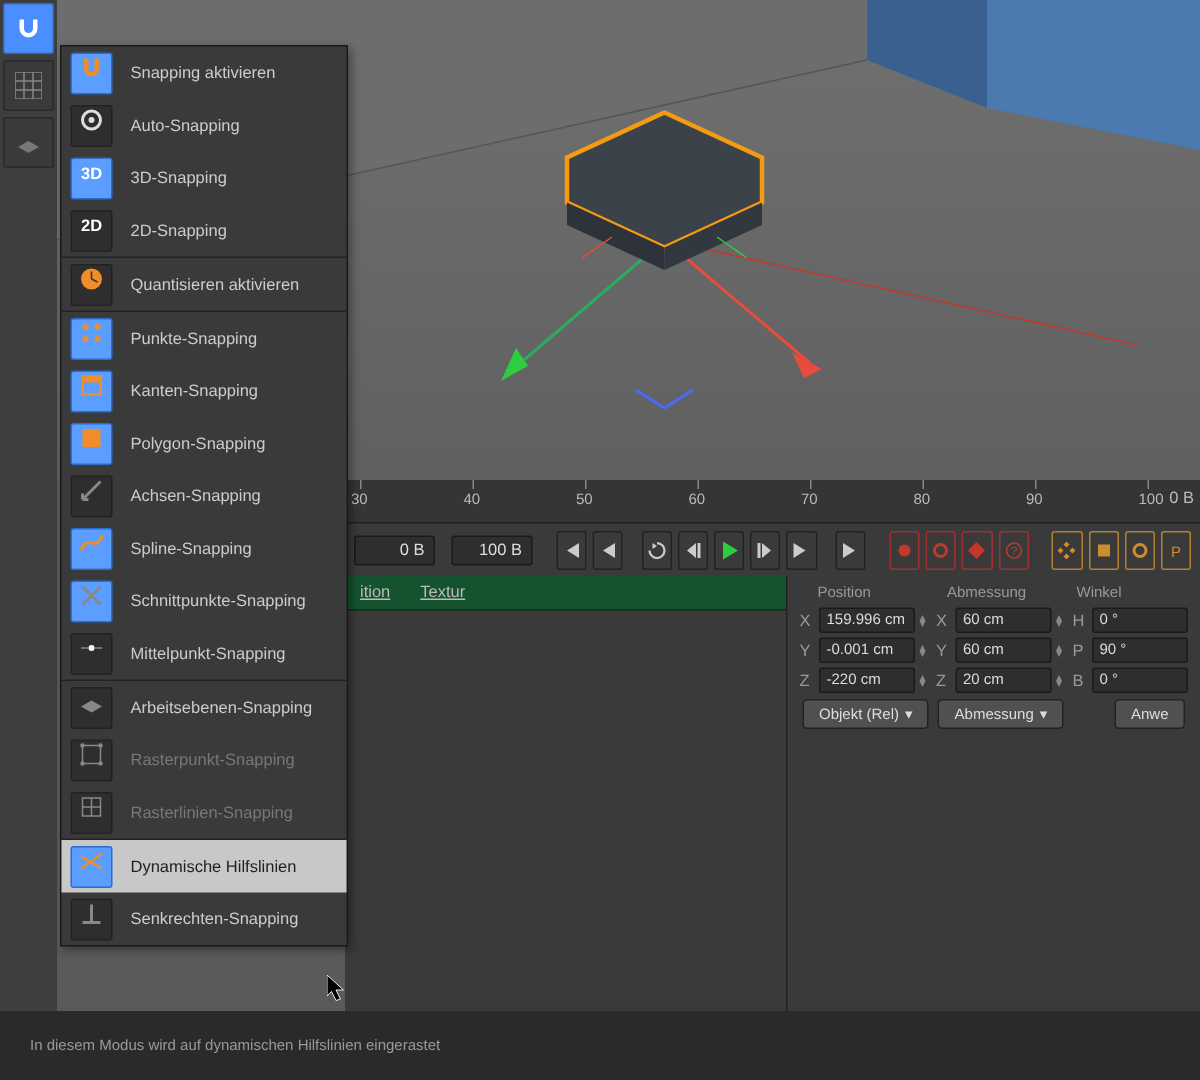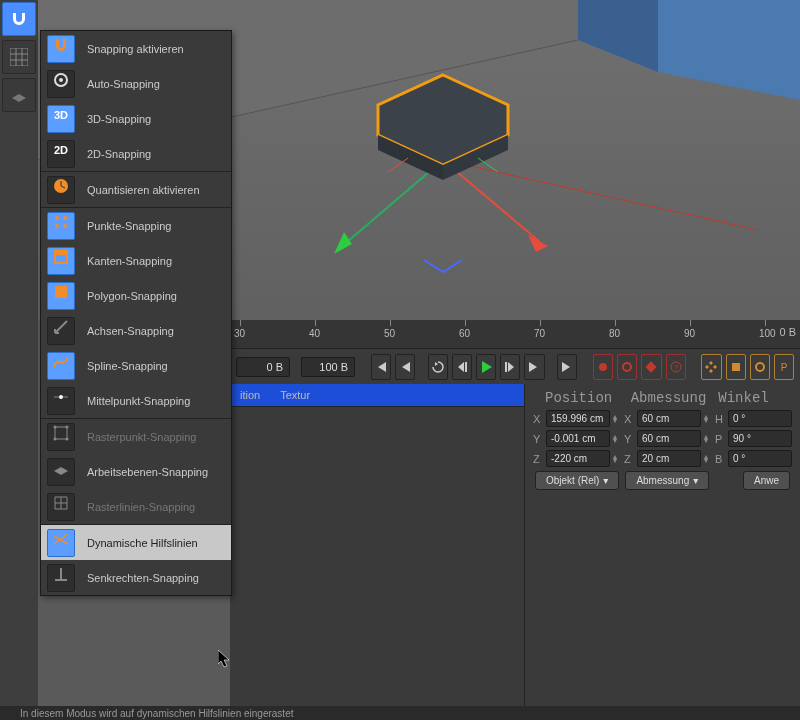--- a/index.html
+++ b/index.html
@@ -24,31 +24,31 @@
   .transport{height:36px;display:flex;align-items:center;gap:4px;padding:0 6px;}
   .trbtn{width:24px;height:24px;border:1px solid #222;border-radius:2px;background:#3a3a3a;display:flex;align-items:center;justify-content:center;font-size:10px;cursor:pointer;}
   .trbtn svg{display:block;}
   .trbtn.play{color:#2ecc40;}
   .trbtn.red{border-color:#a03030;}
   .trbtn.gold{border-color:#b08030;}
   .field{background:#2e2e2e;border:1px solid #1a1a1a;border-radius:2px;padding:3px 6px;color:#ddd;min-width:40px;text-align:right;}
   .lower{position:absolute;left:230px;right:0;top:384px;bottom:12px;background:#3a3a3a;display:flex;}
   .panel-left{flex:1;border-right:1px solid #222;}
   .panel-right{width:275px;padding:0;}
-  .panel-tabs{height:22px;background:#1d4ed8;border-bottom:1px solid #222;display:flex;align-items:center;padding:0 10px;gap:20px;font-size:11px;color:#bbb;}
+  .panel-tabs{height:22px;background:#14532d;border-bottom:1px solid #222;display:flex;align-items:center;padding:0 10px;gap:20px;font-size:11px;color:#bbb;text-decoration:underline;}
   .coords{padding:6px 8px;}
-  .coord-head{display:flex;font-size:14px;color:#999;margin-bottom:4px;font-family:Liberation Mono, monospace;}
+  .coord-head{display:flex;font-size:10px;color:#999;margin-bottom:4px;}
   .coord-head span{flex:1;text-align:left;padding-left:12px;}
   .coord-row{display:flex;align-items:center;gap:3px;margin-bottom:3px;}
   .coord-row .lbl{width:10px;color:#999;}
   .coord-row .fv{flex:1;background:#2e2e2e;border:1px solid #1a1a1a;border-radius:2px;padding:2px 4px;color:#ddd;font-size:10px;}
   .coord-row .spin{width:8px;color:#888;font-size:8px;line-height:4px;}
   .btn2{background:#505050;border:1px solid #222;border-radius:3px;padding:3px 10px;color:#ddd;font-size:10px;cursor:pointer;display:flex;align-items:center;gap:4px;}
   .brow{display:flex;gap:6px;margin-top:4px;padding:0 2px;}
-  .statusbar{position:absolute;left:0;right:0;bottom:0;height:14px;background:#2a2a2a;color:#999;font-size:10px;padding:0 20px;display:flex;align-items:center;}
+  .statusbar{position:absolute;left:0;right:0;bottom:0;height:14px;background:#2a2a2a;color:#999;font-size:10px;padding:16px 20px;display:flex;align-items:center;}
   .watermark{position:absolute;left:2px;bottom:18px;transform:rotate(-90deg);transform-origin:left bottom;color:#666;font-size:9px;letter-spacing:1px;pointer-events:none;}
   .cursor{position:absolute;left:218px;top:650px;z-index:20;}
 </style>
 </head>
 <body>
 
 <div class="toolbar-left">
   <div class="tb-btn glow">
     <svg width="20" height="20">
         <path d="M4 4v6a6 6 0 0 0 12 0V4h-3v6a3 3 0 0 1-6 0V4z" fill="#fff"></path>
@@ -180,48 +180,56 @@
     </div>
     <div class="prow">
       <div class="pic on">
         <svg width="18" height="18">
           <path d="M2 14 C6 2,12 16,16 4" fill="none" stroke="#f08c2a" stroke-width="2"></path>
         </svg>
       </div>
       <span>Spline-Snapping</span>
     </div>
     <div class="prow">
+      <div class="pic on">
+        <svg width="18" height="18">
+          <path d="M3 3l12 12M15 3L3 15" stroke="#888" stroke-width="2"></path>
+        </svg>
+      </div>
+      <span>Schnittpunkte-Snapping</span>
+    </div>
+    <div class="prow">
       <div class="pic off">
         <svg width="18" height="18">
           <circle cx="9" cy="9" r="2" fill="#fff"></circle>
           <path d="M2 9h5M11 9h5" stroke="#888"></path>
         </svg>
       </div>
       <span>Mittelpunkt-Snapping</span>
     </div>
     <div class="psep"></div>
+    <div class="prow">
+      <div class="pic off">
+        <svg width="18" height="18">
+          <path d="M2 12l7 4 7-4-7-4z" fill="#888"></path>
+        </svg>
+      </div>
+      <span>Arbeitsebenen-Snapping</span>
+    </div>
     <div class="prow dim">
       <div class="pic off">
         <svg width="18" height="18">
           <path d="M3 3h12v12H3z" fill="none" stroke="#888"></path>
           <circle cx="3" cy="3" r="1.5" fill="#888"></circle>
           <circle cx="15" cy="3" r="1.5" fill="#888"></circle>
           <circle cx="3" cy="15" r="1.5" fill="#888"></circle>
           <circle cx="15" cy="15" r="1.5" fill="#888"></circle>
         </svg>
       </div>
       <span>Rasterpunkt-Snapping</span>
-    </div>
-    <div class="prow">
-      <div class="pic off">
-        <svg width="18" height="18">
-          <path d="M2 12l7 4 7-4-7-4z" fill="#888"></path>
-        </svg>
-      </div>
-      <span>Arbeitsebenen-Snapping</span>
     </div>
     <div class="prow dim">
       <div class="pic off">
         <svg width="18" height="18">
           <path d="M3 3h12v12H3zM9 3v12M3 9h12" fill="none" stroke="#888"></path>
         </svg>
       </div>
       <span>Rasterlinien-Snapping</span>
     </div>
     <div class="psep"></div>

